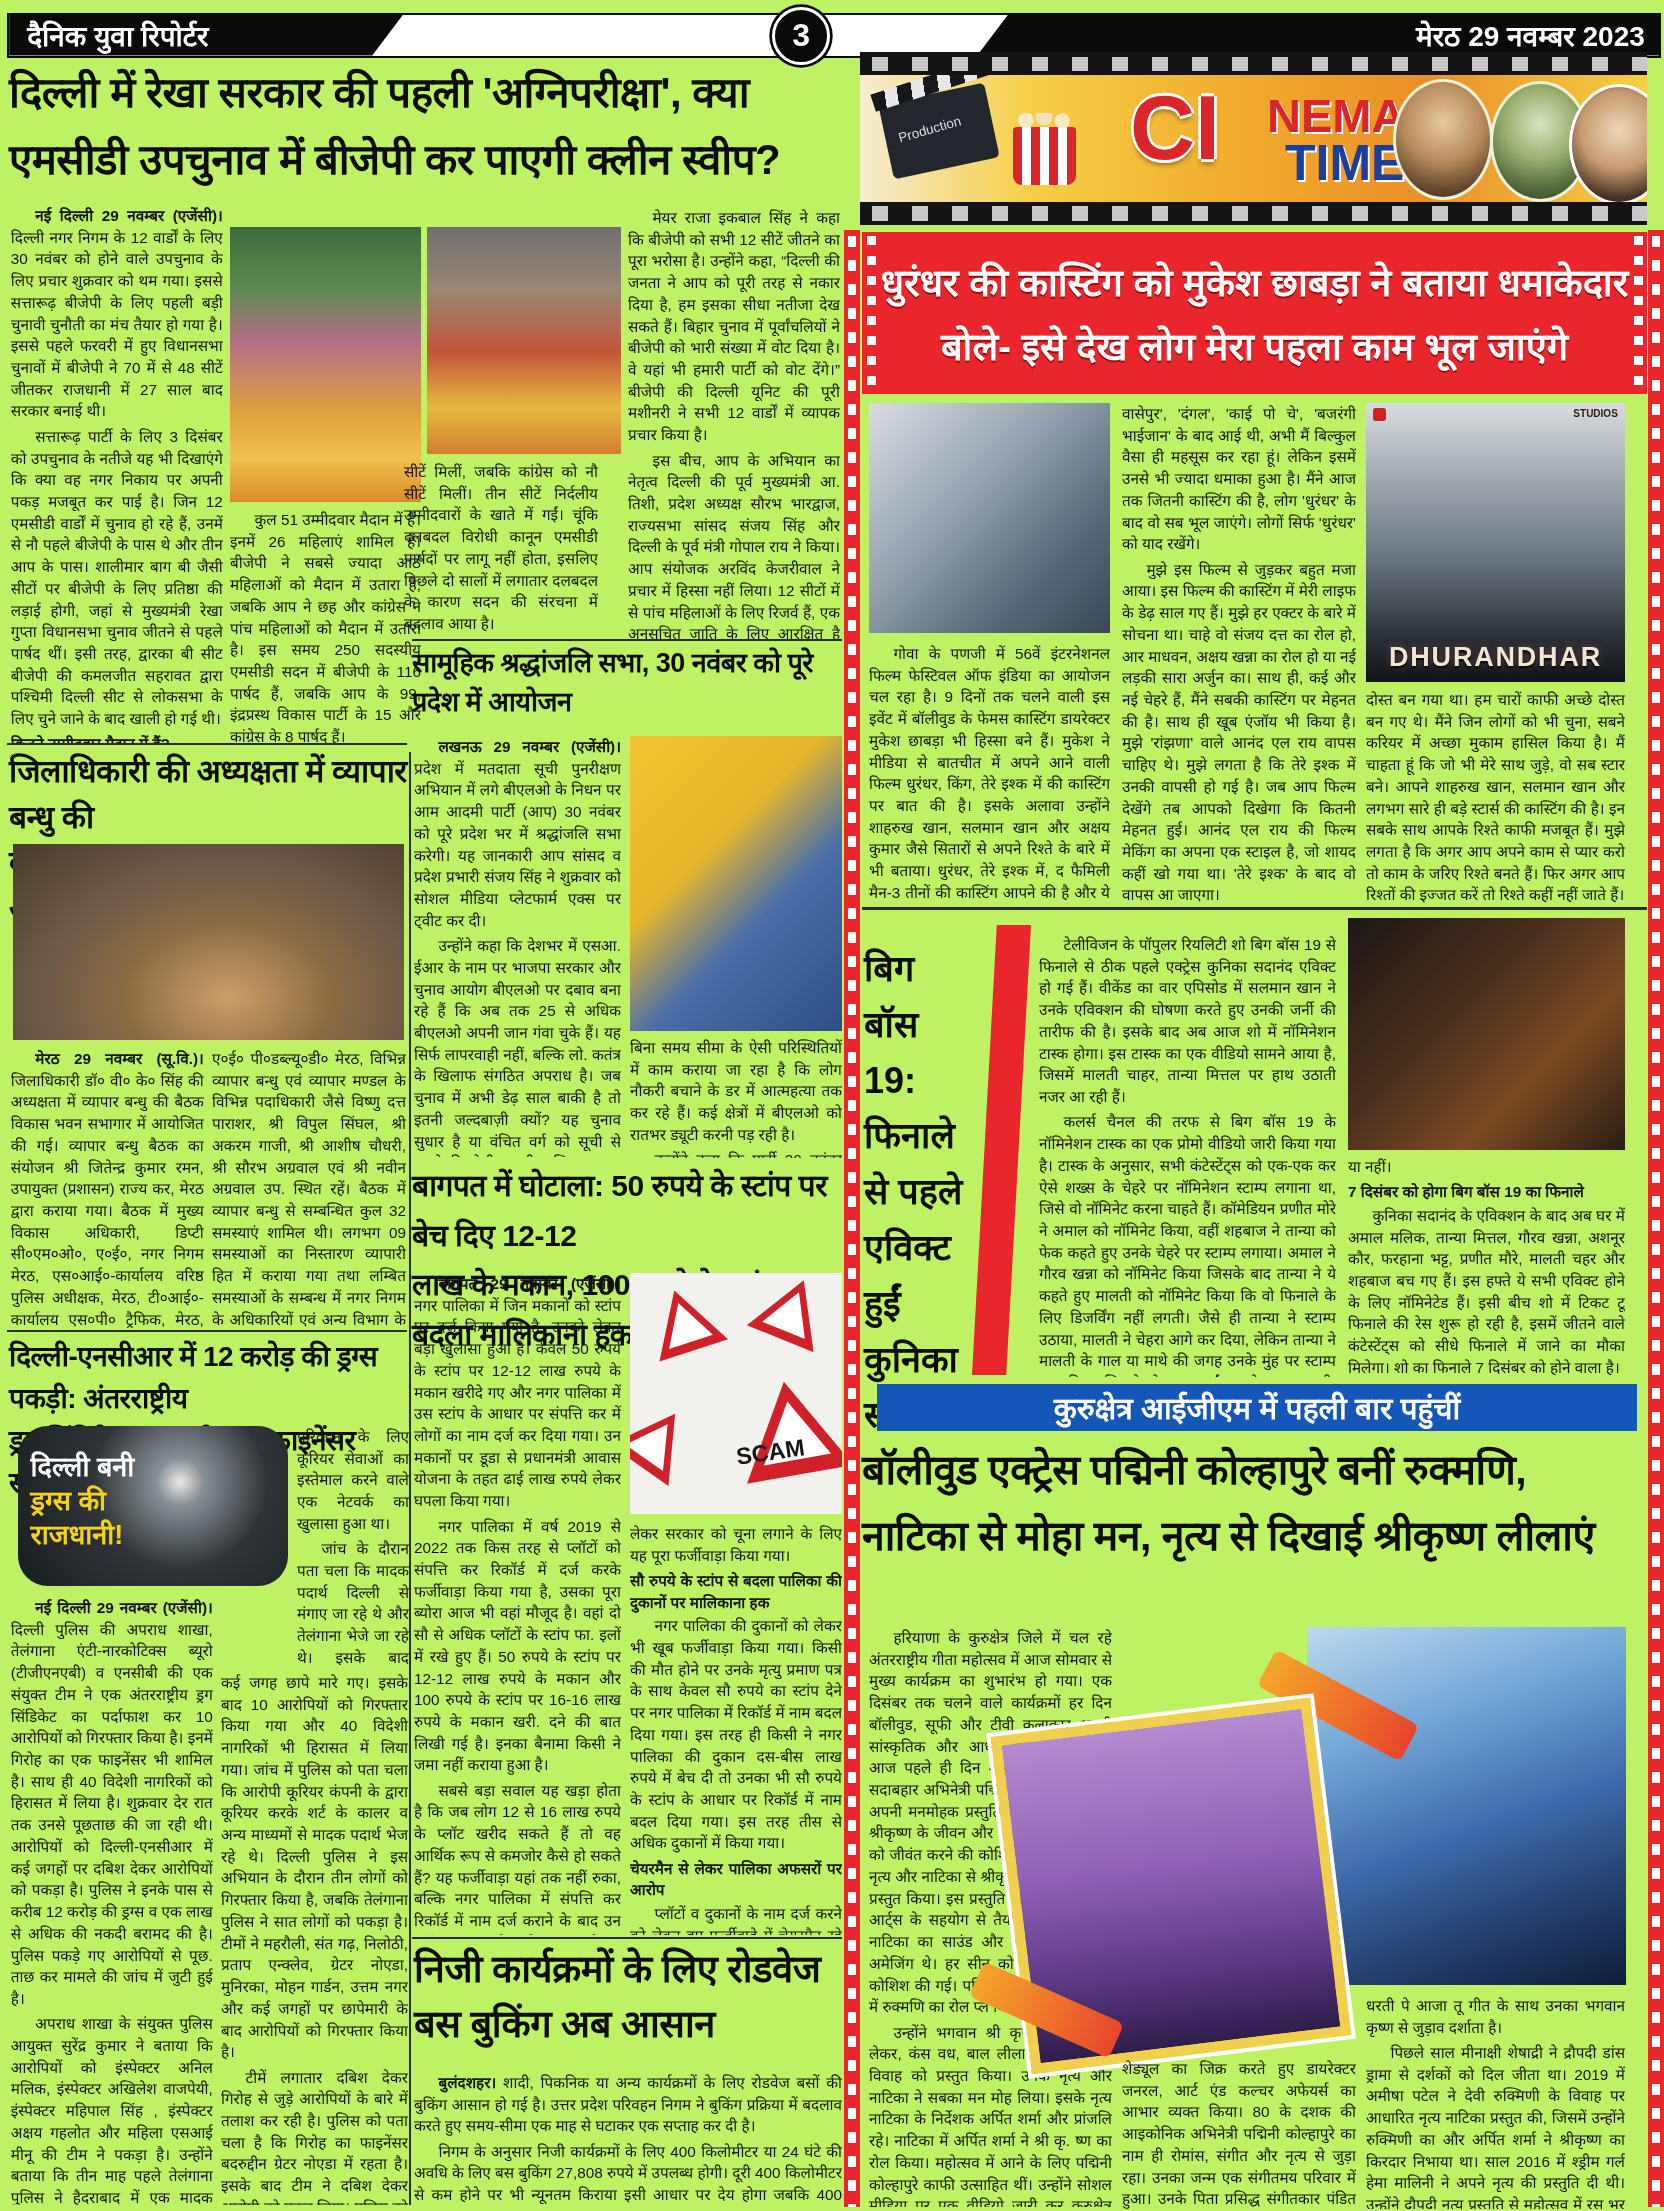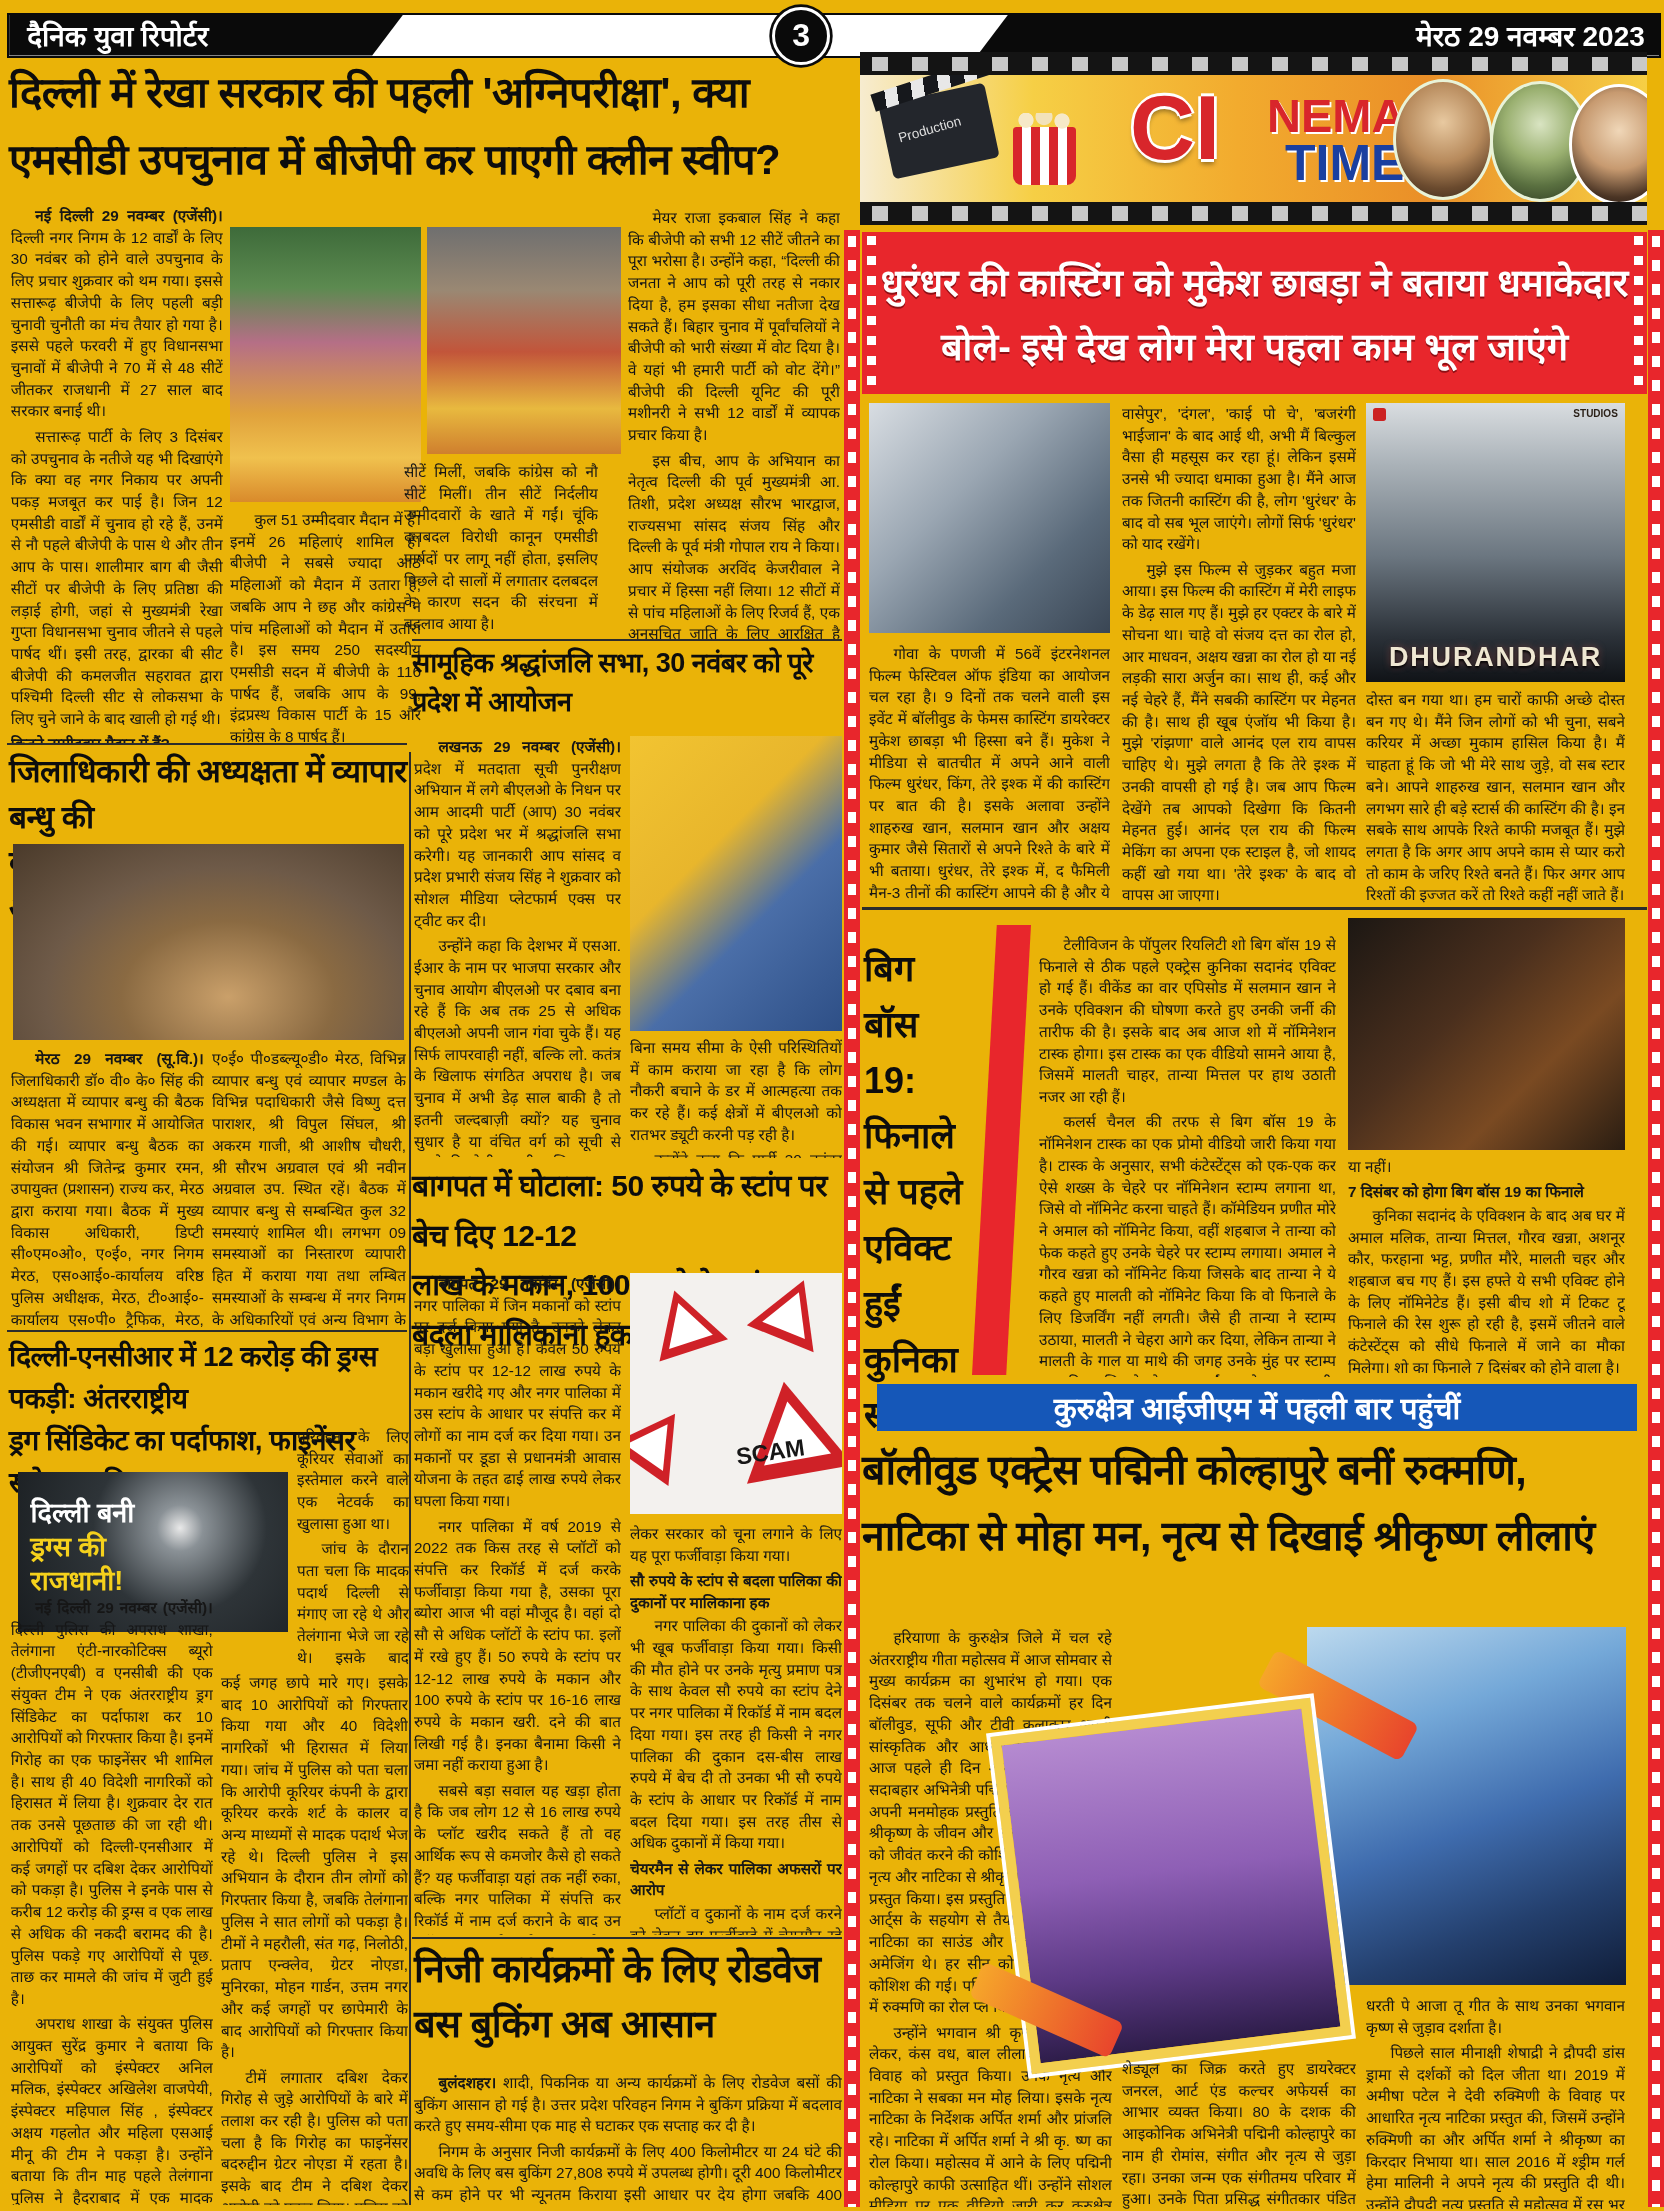--- a/index.html
+++ b/index.html
@@ -1,16 +1,16 @@
 <!DOCTYPE html>
 <html style="font-size:14.4px"><head>
 <meta charset="utf-8">
 <style>
   html,body{margin:0;padding:0;background:#e9e9e9;}
-  #page{position:relative;width:1664px;height:2212px;background:#eab308;overflow:hidden;
+  #page{position:relative;width:1664px;height:2212px;background:#bef264;overflow:hidden;
         font-family:"Liberation Sans","DejaVu Sans",sans-serif;color:#111;}
   .abs{position:absolute;}
   
   .hdr-band{position:absolute;left:7.2px;top:12.6px;width:1650px;height:41px;background:#fff;border:2.7px solid #0a0a0a;}
   .hdr-left{position:absolute;left:0;top:0;height:100%;width:394px;background:#0a0a0a;color:#fff;
             display:flex;align-items:center;padding-left:18px;box-sizing:border-box;
             font-size:28px;font-weight:bold;clip-path:polygon(0 0,100% 0,calc(100% - 31px) 100%,0 100%);}
   .hdr-right{position:absolute;right:0;top:0;height:100%;width:682px;background:#0a0a0a;color:#fff;
             display:flex;align-items:center;justify-content:flex-end;padding-right:14.4px;box-sizing:border-box;
             font-size:28px;font-weight:bold;clip-path:polygon(31px 0,100% 0,100% 100%,0 100%);}
@@ -195,21 +195,21 @@
   </div>
   <div class="abs btxt" style="left:212px;top:1048px;width:194px;height:281px;">
     <p style="text-indent:0;">ए०ई० पी०डब्ल्यू०डी० मेरठ, विभिन्न व्यापार बन्धु एवं व्यापार मण्डल के विभिन्न पदाधिकारी जैसे विष्णु दत्त पाराशर, श्री विपुल सिंघल, श्री अकरम गाजी, श्री आशीष चौधरी, श्री सौरभ अग्रवाल एवं श्री नवीन अग्रवाल उप. स्थित रहें। बैठक में व्यापार बन्धु से सम्बन्धित कुल 32 समस्याएं शामिल थी। लगभग 09 समस्याओं का निस्तारण व्यापारी हित में कराया गया तथा लम्बित समस्याओं के सम्बन्ध में नगर निगम के अधिकारियों एवं अन्य विभाग के अधिकारियों को समस्याओं के समाधान / निस्तारण के लिए निर्देशित किया गया।</p>
   </div>
 
   <div class="abs rule" style="left:7.2px;top:1330px;width:400px;height:1.8px;"></div>
   <div class="abs headline" style="left:9px;top:1336px;width:400px;font-size:28px;line-height:1.5;text-align:left;">
     <div>दिल्ली-एनसीआर में 12 करोड़ की ड्रग्स पकड़ी: अंतरराष्ट्रीय</div>
     <div>ड्रग सिंडिकेट का पर्दाफाश, फाइनेंसर समेत 10 गिरफ्तार</div>
   </div>
-  <div class="photo ph-drugs" style="left:18px;top:1472px;width:270px;height:160px;">
+  <div class="photo ph-drugs" style="left:18px;top:1426px;width:270px;height:160px;border-radius:30px;">
     <div class="drug-ov">
       <div class="drug-l1">दिल्ली बनी</div>
       <div class="drug-l2">ड्रग्स की</div>
       <div class="drug-l3">राजधानी!</div>
     </div>
   </div>
   <div class="abs btxt" style="left:297px;top:1426px;width:112px;height:239px;">
     <p style="text-indent:0;">परिवहन के लिए कूरियर सेवाओं का इस्तेमाल करने वाले एक नेटवर्क का खुलासा हुआ था।</p>
     <p>जांच के दौरान पता चला कि मादक पदार्थ दिल्ली से मंगाए जा रहे थे और तेलंगाना भेजे जा रहे थे। इसके बाद दिल्ली-एनसीआर में</p>
   </div>

